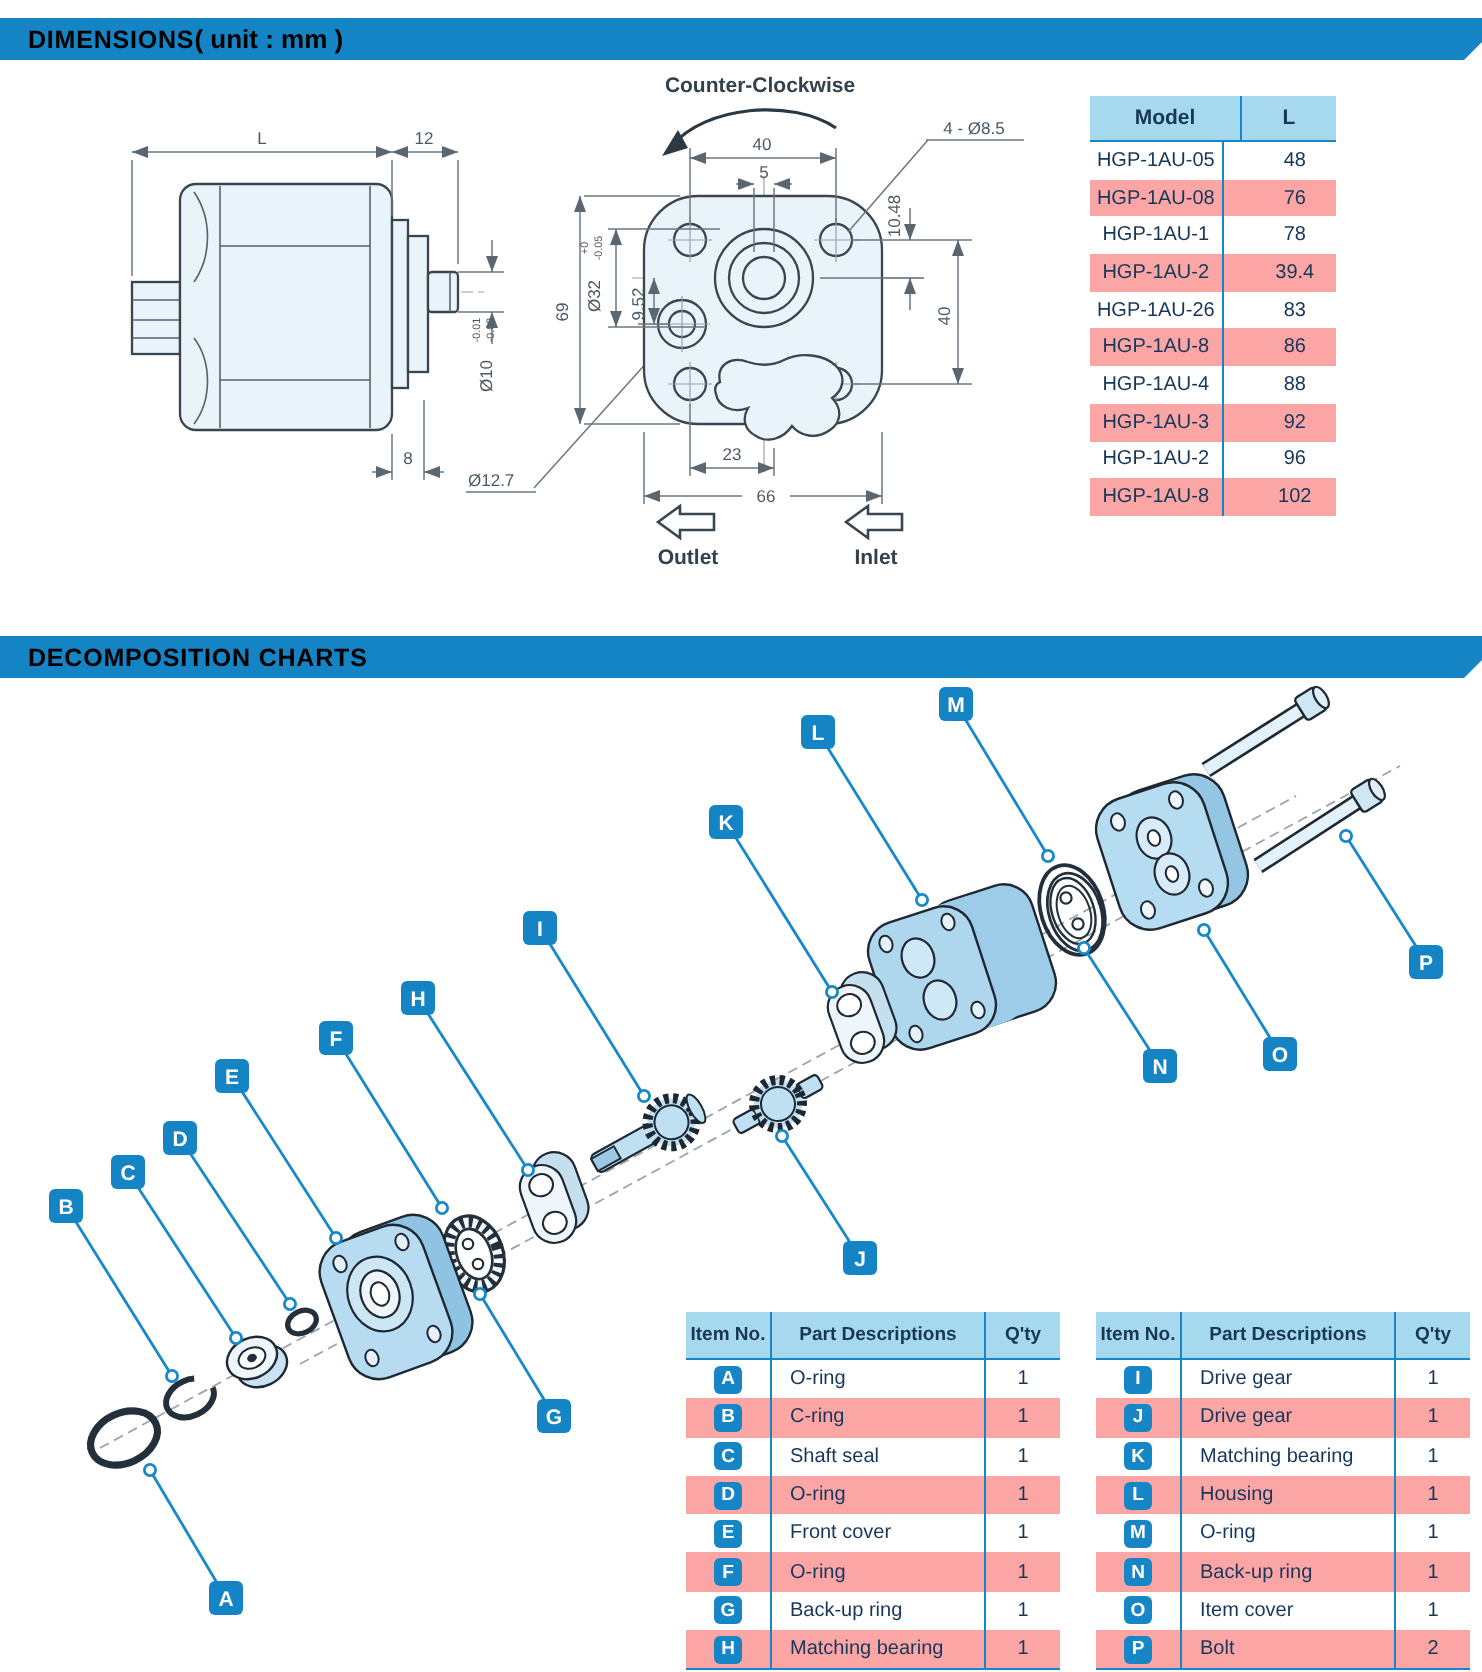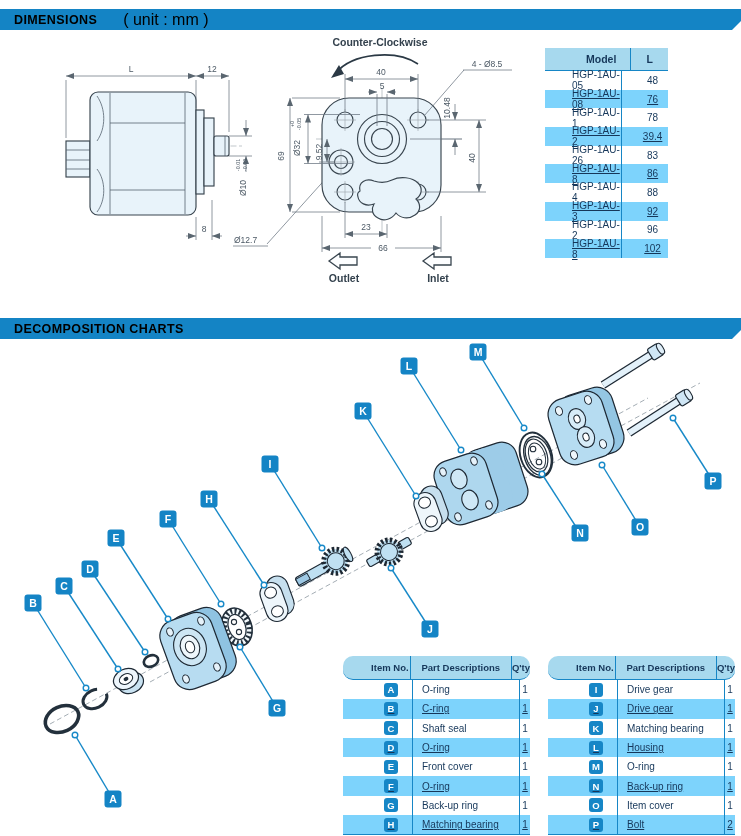--- a/index.html
+++ b/index.html
@@ -2,49 +2,49 @@
 <html><head>
 <meta charset="utf-8">
 <style>
   html,body{margin:0;padding:0;}
   body{width:741px;height:836px;position:relative;background:#ffffff;
        font-family:"Liberation Sans",sans-serif;overflow:hidden;}
   .banner{position:absolute;left:0;width:741px;height:21px;background:#1484c5;color:#000000;
           display:flex;align-items:center;
           clip-path:polygon(0 0,741px 0,741px 12px,732px 21px,0 21px);}
   .banner .t{font-size:12.5px;font-weight:bold;letter-spacing:.4px;margin-left:14px;}
-  .banner .u{font-size:16px;font-weight:normal;margin-left:26px;}
+  .banner .u{font-size:13px;font-weight:bold;}
   #banner-dims{top:9px;}
   #banner-decomp{top:318px;}
   svg{position:absolute;}
   #dims-svg{left:0;top:36px;}
   #explode-svg{left:0;top:341px;}
   svg text{font-family:"Liberation Sans",sans-serif;}
   .dim{font-size:8.5px;fill:#4c5965;}
   .dimsm{font-size:5.4px;fill:#4c5965;}
   .note{font-size:10.5px;fill:#33414d;font-weight:bold;}
   .dl{stroke:#6b7681;stroke-width:.75;fill:none;}
   .cl{stroke:#98a2aa;stroke-width:.6;fill:none;}
   .part{stroke:#39454f;stroke-width:1.15;fill:#e8f3fa;}
   .thin{stroke:#55626e;stroke-width:.8;fill:none;}
   
   .dtable{position:absolute;color:#16375a;}
-  .trow{display:flex;align-items:center;padding-left:27px;}
-  .trow.alt{background:#7dd3fc;text-decoration:underline;}
+  .trow{display:flex;align-items:center;}
+  .trow.alt{background:#fca5a5;}
   .thead{background:#a7d9ee;font-weight:bold;border-bottom:1.7px solid #1686c6;}
   .cell{height:100%;display:flex;align-items:center;justify-content:center;box-sizing:border-box;}
   #model-table{left:545px;top:48px;width:123px;font-size:10px;}
   #model-table .thead{height:22px;font-size:10.5px;}
   #model-table .trow2{height:18.7px;gap:15px;}
   #model-table .c0{width:76px;border-right:1.7px solid #1686c6;}
   #model-table .c1{width:47px;}
   .parts-table{width:187px;top:656px;font-size:10px;border-bottom:1.7px solid #1686c6;}
   #parts-left{left:343px;}
   #parts-right{left:548px;}
-  .parts-table .thead{height:23px;font-size:9.5px;border-radius:10px;}
+  .parts-table .thead{height:23px;font-size:9.5px;}
   .parts-table .trow2{height:19.3px;}
   .parts-table .c0{width:43px;border-right:1.7px solid #1686c6;}
   .parts-table .c1{width:107px;border-right:1.7px solid #1686c6;justify-content:flex-start;padding-left:9px;}
   .parts-table .thead .c1{justify-content:center;padding-left:0;}
   .parts-table .c2{flex:1;}
   .badge{width:14px;height:14px;border-radius:3px;background:#1686c6;color:#fff;
          font-size:9.5px;font-weight:bold;display:flex;align-items:center;justify-content:center;}
 </style>
 </head>
 <body>

